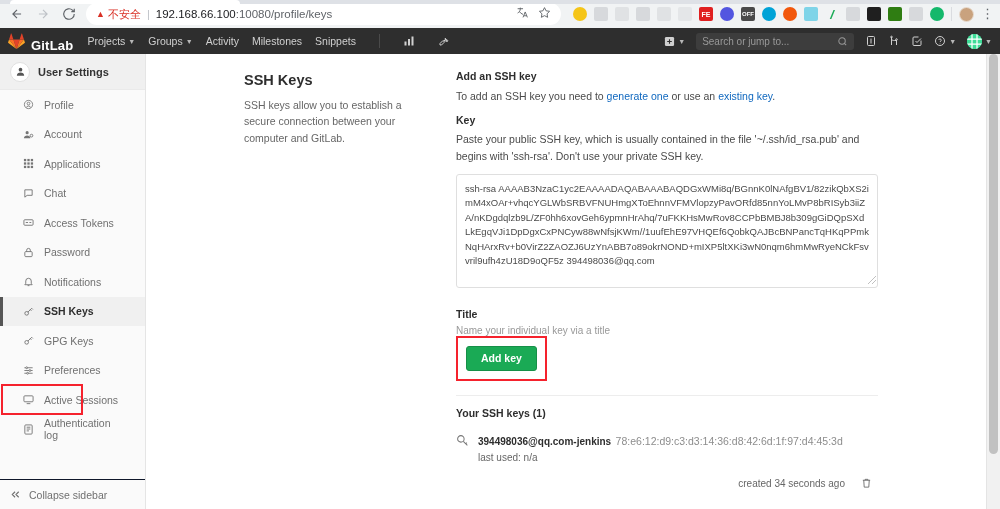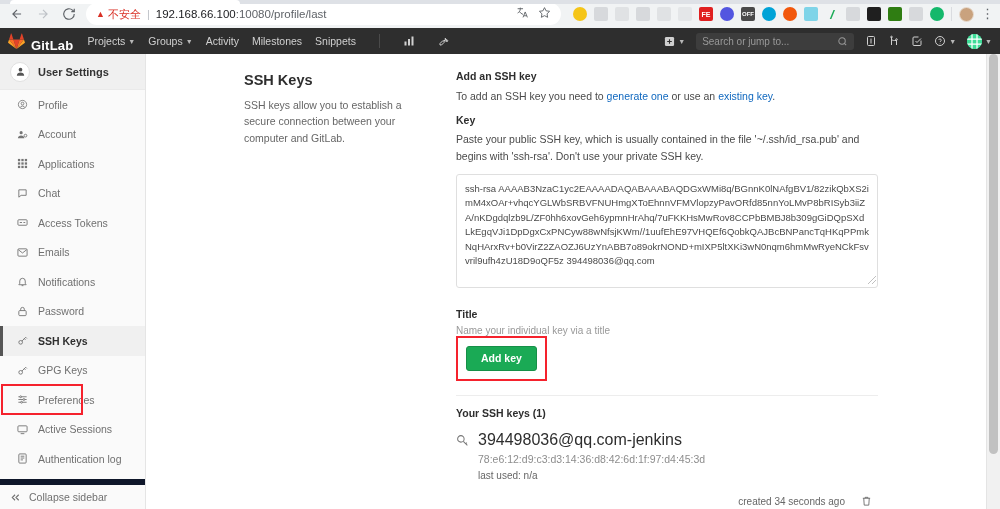--- a/index.html
+++ b/index.html
@@ -110,41 +110,41 @@
     padding: 0 10px; background: #f0f0f0; border-bottom: 1px solid #eaeaea;
   }
   .sb-header-ico {
     width: 20px; height: 20px; border-radius: 50%; background: #fff;
     border: 1px solid #e0e0e0; display: flex; align-items: center;
     justify-content: center; flex: none; color: #555;
   }
   .sb-header-txt { font-size: 11px; color: #333; font-weight: 600; }
   .sb-item {
     height: 29.5px; display: flex; align-items: center; gap: 9px;
-    padding: 0 16px; color: #707070; font-size: 10.5px; position: relative;
+    padding: 0 22px; color: #707070; font-size: 10.5px; position: relative;
   }
   .sb-item .sb-ico {
     width: 13px; display: flex; align-items: center; justify-content: center;
     flex: none; color: #757575;
   }
   .sb-item.active {
     background: #f0f0f0; color: #2e2e2e; font-weight: 600;
   }
   .sb-item.active::before {
     content: ""; position: absolute; left: 0; top: 0; bottom: 0;
     width: 3px; background: #555;
   }
   .sb-annot {
     position: absolute; left: 1px; top: 330px; width: 82px; height: 31px;
     border: 2px solid #f5222d; pointer-events: none; z-index: 3;
   }
   .sb-collapse {
     position: absolute; bottom: 0; left: 0; right: 0; height: 30px;
     display: flex; align-items: center; gap: 8px; padding: 0 10px;
-    color: #707070; font-size: 10.5px; border-top: 6px solid #0f172a;
+    color: #707070; font-size: 10.5px; border-top: 1px solid #0f172a;
     background: #fafafa;
   }
 
   
   .content {
     flex: 1; padding: 16px 0 0 0; overflow: hidden; position: relative;
   }
   .content-inner { display: flex; padding: 0 18px 0 98px; gap: 26px; }
   .col-left { width: 186px; flex: none; padding-top: 2px; }
   .col-left h4 { font-size: 14.5px; color: #2e2e2e; margin-bottom: 9px; font-weight: bold; }
@@ -182,21 +182,21 @@
   }
   .btn-annot { position: relative; display: inline-block; padding: 10px; }
   .btn-annot::after {
     content: ""; position: absolute; inset: 0; border: 2px solid #f5222d;
     pointer-events: none;
   }
   .hr { height: 1px; background: #ededed; margin: 14px 0 11px; }
   .keys-head { font-size: 10.5px; color: #2e2e2e; font-weight: bold; margin-bottom: 12px; }
   .key-row { display: flex; gap: 9px; align-items: flex-start; }
   .key-row-ico { color: #777; flex: none; padding-top: 2px; }
-  .key-name { font-size: 16px; color: #2e2e2e; font-weight: normal; }
+  .key-name { font-size: 10px; color: #2e2e2e; font-weight: bold; }
   .key-fp { font-size: 10.5px; color: #8d8d8d; font-weight: normal; }
   .key-last { font-size: 10px; color: #666; margin-top: 3px; }
   .key-meta {
     display: flex; align-items: center; justify-content: flex-end;
     gap: 16px; margin-top: 12px; padding-right: 6px;
   }
   .key-created { font-size: 10px; color: #666; }
   .trash { color: #666; }
 
   
@@ -230,21 +230,21 @@
     <svg width="14" height="14" viewBox="0 0 24 24" fill="none" stroke="currentColor" stroke-width="2">
         <path d="M21 12a9 9 0 11-3-6.7L21 8"></path>
         <path d="M21 3v5h-5"></path>
       </svg>
   </div>
 
   <div class="omnibox">
     <span class="warn-tri">▲</span>
     <span class="warn-text">不安全</span>
     <span class="omni-sep">|</span>
-    <span class="url"><span>192.168.66.100</span><span class="dim">:10080/profile/last</span></span>
+    <span class="url"><span>192.168.66.100</span><span class="dim">:10080/profile/keys</span></span>
     <span class="omni-right">
       <span class="omni-ico">
         <svg width="13" height="13" viewBox="0 0 24 24" fill="none" stroke="currentColor" stroke-width="1.7">
             <path d="M3 5h10M8 3v2c0 4-2.5 7-5 8"></path>
             <path d="M6 10c1.5 2.5 4 4.5 7 5.5"></path>
             <path d="M13 21l4-10 4 10M14.5 18h5"></path>
           </svg>
       </span>
       <span class="omni-ico">
         <svg width="13" height="13" viewBox="0 0 24 24" fill="none" stroke="currentColor" stroke-width="1.7">
@@ -442,43 +442,34 @@
           <svg width="11" height="11" viewBox="0 0 24 24" fill="none" stroke="currentColor" stroke-width="2">
             <rect x="2" y="6" width="20" height="12" rx="2"></rect>
             <path d="M6 12h5M14 12h4"></path>
           </svg>
         </span>
       <span>Access Tokens</span>
     </div>
     <div class="sb-item">
       <span class="sb-ico">
           <svg width="11" height="11" viewBox="0 0 24 24" fill="none" stroke="currentColor" stroke-width="2">
-            <rect x="2" y="4" width="20" height="16" rx="2"></rect>
-            <path d="M3 6l9 7 9-7"></path>
-          </svg>
-        </span>
-      <span>Emails</span>
+            <rect x="4" y="10" width="16" height="11" rx="2"></rect>
+            <path d="M8 10V7a4 4 0 018 0v3"></path>
+          </svg>
+        </span>
+      <span>Password</span>
     </div>
     <div class="sb-item">
       <span class="sb-ico">
           <svg width="11" height="11" viewBox="0 0 24 24" fill="none" stroke="currentColor" stroke-width="2">
             <path d="M6 16V11a6 6 0 0112 0v5l2 3H4z"></path>
             <path d="M10 21h4"></path>
           </svg>
         </span>
       <span>Notifications</span>
-    </div>
-    <div class="sb-item">
-      <span class="sb-ico">
-          <svg width="11" height="11" viewBox="0 0 24 24" fill="none" stroke="currentColor" stroke-width="2">
-            <rect x="4" y="10" width="16" height="11" rx="2"></rect>
-            <path d="M8 10V7a4 4 0 018 0v3"></path>
-          </svg>
-        </span>
-      <span>Password</span>
     </div>
     <div class="sb-item active">
       <span class="sb-ico">
           <svg width="11" height="11" viewBox="0 0 24 24" fill="none" stroke="currentColor" stroke-width="2">
             <circle cx="8" cy="16" r="4"></circle>
             <path d="M11 13l8-8M16 8l2.5 2.5M19 5l2.5 2.5"></path>
           </svg>
         </span>
       <span>SSH Keys</span>
     </div>

